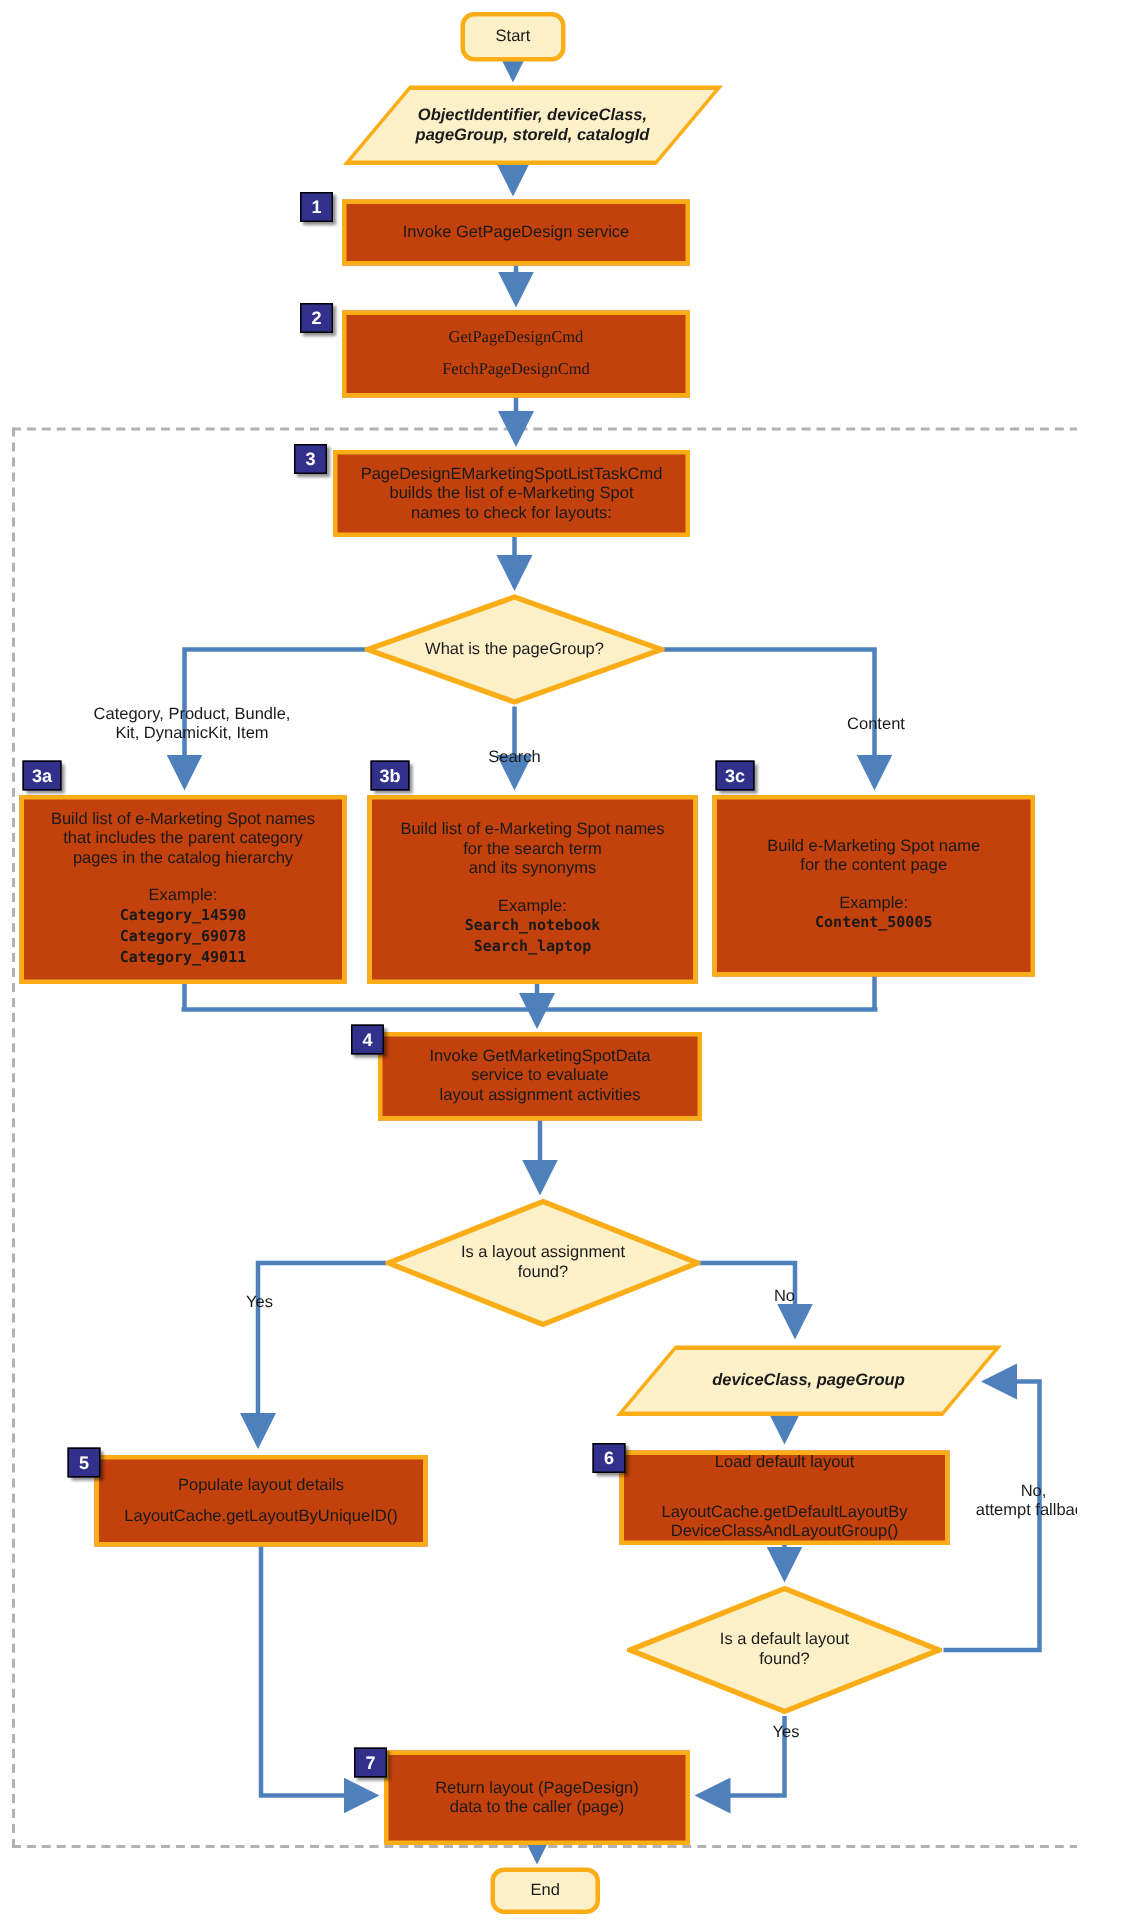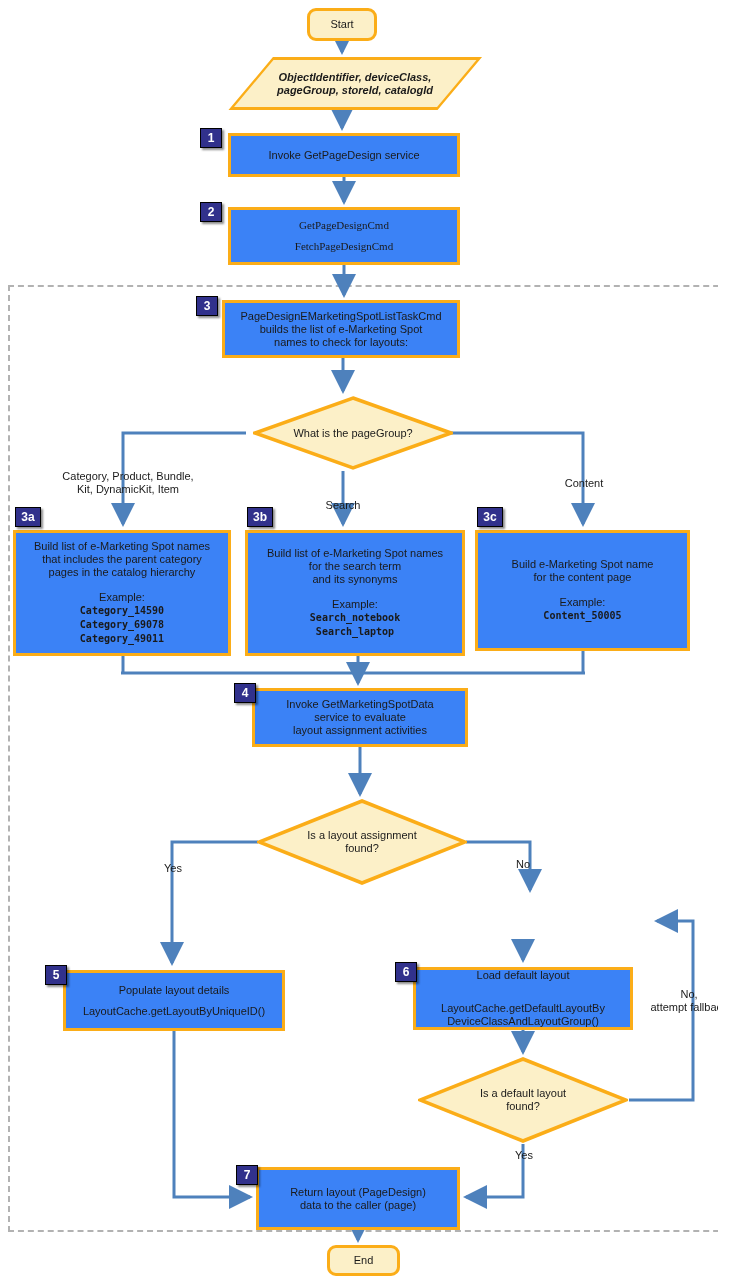--- a/index.html
+++ b/index.html
@@ -10,21 +10,21 @@
   .dashed-region{
     position:absolute;left:8px;top:285px;width:731px;height:947px;
     border:2px dashed #b2b2b2;z-index:0;box-sizing:border-box;
   }
   svg.wires{position:absolute;left:0;top:0;z-index:1;}
   .node{
     position:absolute;box-sizing:border-box;z-index:2;
     font-size:11px;line-height:13px;text-align:center;
     display:flex;flex-direction:column;align-items:center;justify-content:center;
   }
-  .process{background:#3b82f6;border:3px solid #FBAD18;padding:3px 4px;}
+  .process{background:#c2410c;border:3px solid #FBAD18;padding:3px 4px;}
   .terminator{background:#FCF0C8;border:3px solid #FBAD18;border-radius:9px;}
   .io{background:transparent;border:none;}
   .io-shape{
     position:absolute;top:0;height:100%;box-sizing:border-box;
     background:#FCF0C8;border:3px solid #FBAD18;
     transform:skewX(-40deg);transform-origin:top left;z-index:0;
   }
   .io-text{position:relative;z-index:1;font-style:italic;white-space:pre-line;font-weight:bold;}
   .diamond{background:transparent;}
   .diamond svg{position:absolute;left:0;top:0;}
@@ -105,21 +105,21 @@
     <span class="gap">FetchPageDesignCmd</span>
   </div>
 
   <div class="badge" style="left:196px;top:296px;">3</div>
   <div class="node process" style="left:222px;top:300px;width:238px;height:58px;">
     <span class="preline">PageDesignEMarketingSpotListTaskCmd
 builds the list of e-Marketing Spot
 names to check for layouts:</span>
   </div>
 
-  <div class="node diamond" style="left:253px;top:396px;width:200px;height:74px;">
+  <div class="node diamond" style="left:243px;top:396px;width:200px;height:74px;">
     <svg width="200" height="74" viewBox="0 0 200 74">
       <polygon points="100,2 198,37 100,72 2,37" fill="#FCF0C8" stroke="#FBAD18" stroke-width="3.5"></polygon>
     </svg>
     <div class="dtext">What is the pageGroup?</div>
   </div>
 
   <div class="edge-label" style="left:38px;top:470px;width:180px;">Category, Product, Bundle,
 Kit, DynamicKit, Item</div>
   <div class="edge-label" style="left:318px;top:499px;width:50px;">Search</div>
   <div class="edge-label" style="left:556px;top:477px;width:56px;">Content</div>
@@ -164,20 +164,24 @@
     <svg width="210" height="86" viewBox="0 0 210 86">
       <polygon points="105,2 208,43 105,84 2,43" fill="#FCF0C8" stroke="#FBAD18" stroke-width="3.5"></polygon>
     </svg>
     <div class="dtext">Is a layout assignment
 found?</div>
   </div>
 
   <div class="edge-label" style="left:155px;top:862px;width:36px;">Yes</div>
   <div class="edge-label" style="left:508px;top:858px;width:30px;">No</div>
 
+  <div class="node io" style="left:410px;top:897px;width:258px;height:47px;">
+    <div class="io-shape" style="left:40px;width:218px;"></div>
+    <div class="io-text">deviceClass, pageGroup</div>
+  </div>
 
   <div class="badge" style="left:45px;top:965px;">5</div>
   <div class="node process" style="left:63px;top:970px;width:222px;height:61px;">
     <span>Populate layout details</span>
     <span class="gap">LayoutCache.getLayoutByUniqueID()</span>
   </div>
 
   <div class="badge" style="left:395px;top:962px;">6</div>
   <div class="node process" style="left:413px;top:967px;width:220px;height:63px;">
     <span>Load default layout</span>

